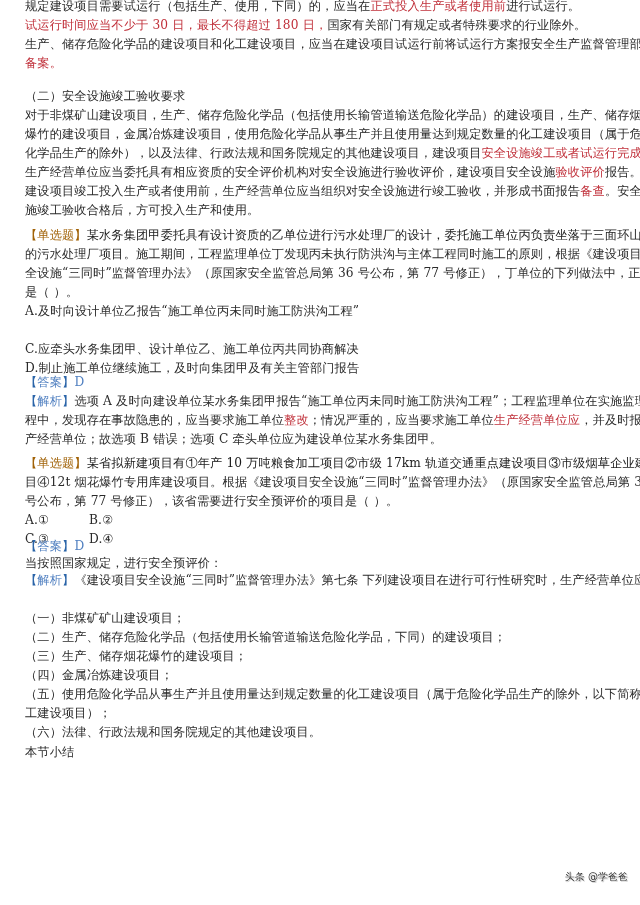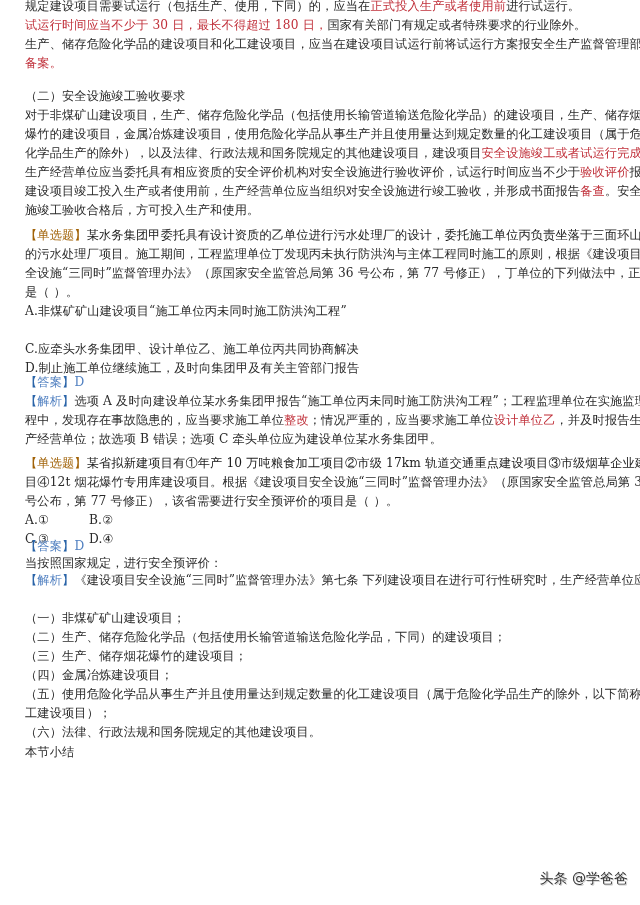--- a/index.html
+++ b/index.html
@@ -14,21 +14,21 @@
     font-size: 12.2px; line-height: 19px; white-space: nowrap;
     letter-spacing: 0.15px;
   }
   .red { color: #c0303a; }
   .tag-red { color: #a16207; }
   .tag-blue-bracket { color: #2a64a8; }
   .tag-blue-text { color: #4f7fc0; }
   .bold-black { color: #1a1a1a; }
   .watermark {
     position: absolute; right: 12px; top: 870px;
-    font-family: "DejaVu Sans", sans-serif; font-size: 14px; color: #333;
+    font-family: "DejaVu Sans", sans-serif; font-size: 10px; color: #333;
     text-shadow: 0 0 1px #fff, 1px 1px 0 #ccc;
   }
   .opt { display: inline-block; width: 64px; }
 </style>
 </head>
 <body>
 
 <div class="page">
 
   <div class="line" style="top:-3px">
@@ -42,45 +42,45 @@
     <span class="red">备案。</span>
   </div>
 
   <div class="line" style="top:87px">（二）安全设施竣工验收要求</div>
   <div class="line" style="top:106px">对于非煤矿山建设项目，生产、储存危险化学品（包括使用长输管道输送危险化学品）的建设项目，生产、储存烟花</div>
   <div class="line" style="top:125px">爆竹的建设项目，金属冶炼建设项目，使用危险化学品从事生产并且使用量达到规定数量的化工建设项目（属于危险</div>
   <div class="line" style="top:144px">
     <span>化学品生产的除外），以及法律、行政法规和国务院规定的其他建设项目，建设项目</span><span class="red">安全设施竣工或者试运行完成后，</span>
   </div>
   <div class="line" style="top:163px">
-    <span>生产经营单位应当委托具有相应资质的安全评价机构对安全设施进行验收评价，试运行时间应当不少于</span><span class="red">验收评价</span><span>报告。</span>
+    <span>生产经营单位应当委托具有相应资质的安全评价机构对安全设施进行验收评价，建设项目安全设施</span><span class="red">验收评价</span><span>报告。</span>
   </div>
   <div class="line" style="top:182px">
     <span>建设项目竣工投入生产或者使用前，生产经营单位应当组织对安全设施进行竣工验收，并形成书面报告</span><span class="red">备查</span><span>。安全设</span>
   </div>
   <div class="line" style="top:201px">施竣工验收合格后，方可投入生产和使用。</div>
 
   <div class="line" style="top:226px">
     <span class="tag-red">【单选题】</span><span class="bold-black">某水务集团甲委托具有设计资质的乙单位进行污水处理厂的设计，委托施工单位丙负责坐落于三面环山处</span>
   </div>
   <div class="line" style="top:245px">的污水处理厂项目。施工期间，工程监理单位丁发现丙未执行防洪沟与主体工程同时施工的原则，根据《建设项目安</div>
   <div class="line" style="top:264px">全设施“三同时”监督管理办法》（原国家安全监管总局第 36 号公布，第 77 号修正），丁单位的下列做法中，正确的</div>
   <div class="line" style="top:283px">是（   ）。</div>
-  <div class="line" style="top:302px">A.非煤矿矿山建设项目“施工单位丙未同时施工防洪沟工程”</div>
+  <div class="line" style="top:302px">A.及时向设计单位乙报告“施工单位丙未同时施工防洪沟工程”</div>
   <div class="line" style="top:340px">C.应牵头水务集团甲、设计单位乙、施工单位丙共同协商解决</div>
   <div class="line" style="top:359px">D.制止施工单位继续施工，及时向集团甲及有关主管部门报告</div>
 
   <div class="line" style="top:373px">
     <span class="tag-blue-bracket">【</span><span class="tag-blue-text">答案</span><span class="tag-blue-bracket">】</span><span class="tag-blue-text">D</span>
   </div>
   <div class="line" style="top:392px">
     <span class="tag-blue-bracket">【</span><span class="tag-blue-text">解析</span><span class="tag-blue-bracket">】</span><span>选项 A 及时向建设单位某水务集团甲报告“施工单位丙未同时施工防洪沟工程”；工程监理单位在实施监理过</span>
   </div>
   <div class="line" style="top:411px">
-    <span>程中，发现存在事故隐患的，应当要求施工单位</span><span class="red">整改</span><span>；情况严重的，应当要求施工单位</span><span class="red">设计单位乙</span><span>，并及时报告生</span>
+    <span>程中，发现存在事故隐患的，应当要求施工单位</span><span class="red">整改</span><span>；情况严重的，应当要求施工单位</span><span class="red">生产经营单位应</span><span>，并及时报告生</span>
   </div>
   <div class="line" style="top:430px">产经营单位；故选项 B 错误；选项 C 牵头单位应为建设单位某水务集团甲。</div>
 
   <div class="line" style="top:454px">
     <span class="tag-red">【单选题】</span><span class="bold-black">某省拟新建项目有①年产 10 万吨粮食加工项目②市级 17km 轨道交通重点建设项目③市级烟草企业建设项</span>
   </div>
   <div class="line" style="top:473px">目④12t 烟花爆竹专用库建设项目。根据《建设项目安全设施“三同时”监督管理办法》（原国家安全监管总局第 36</div>
   <div class="line" style="top:492px">号公布，第 77 号修正），该省需要进行安全预评价的项目是（   ）。</div>
   <div class="line" style="top:530px">
     <span class="opt">C.③</span><span class="opt">D.④</span>

